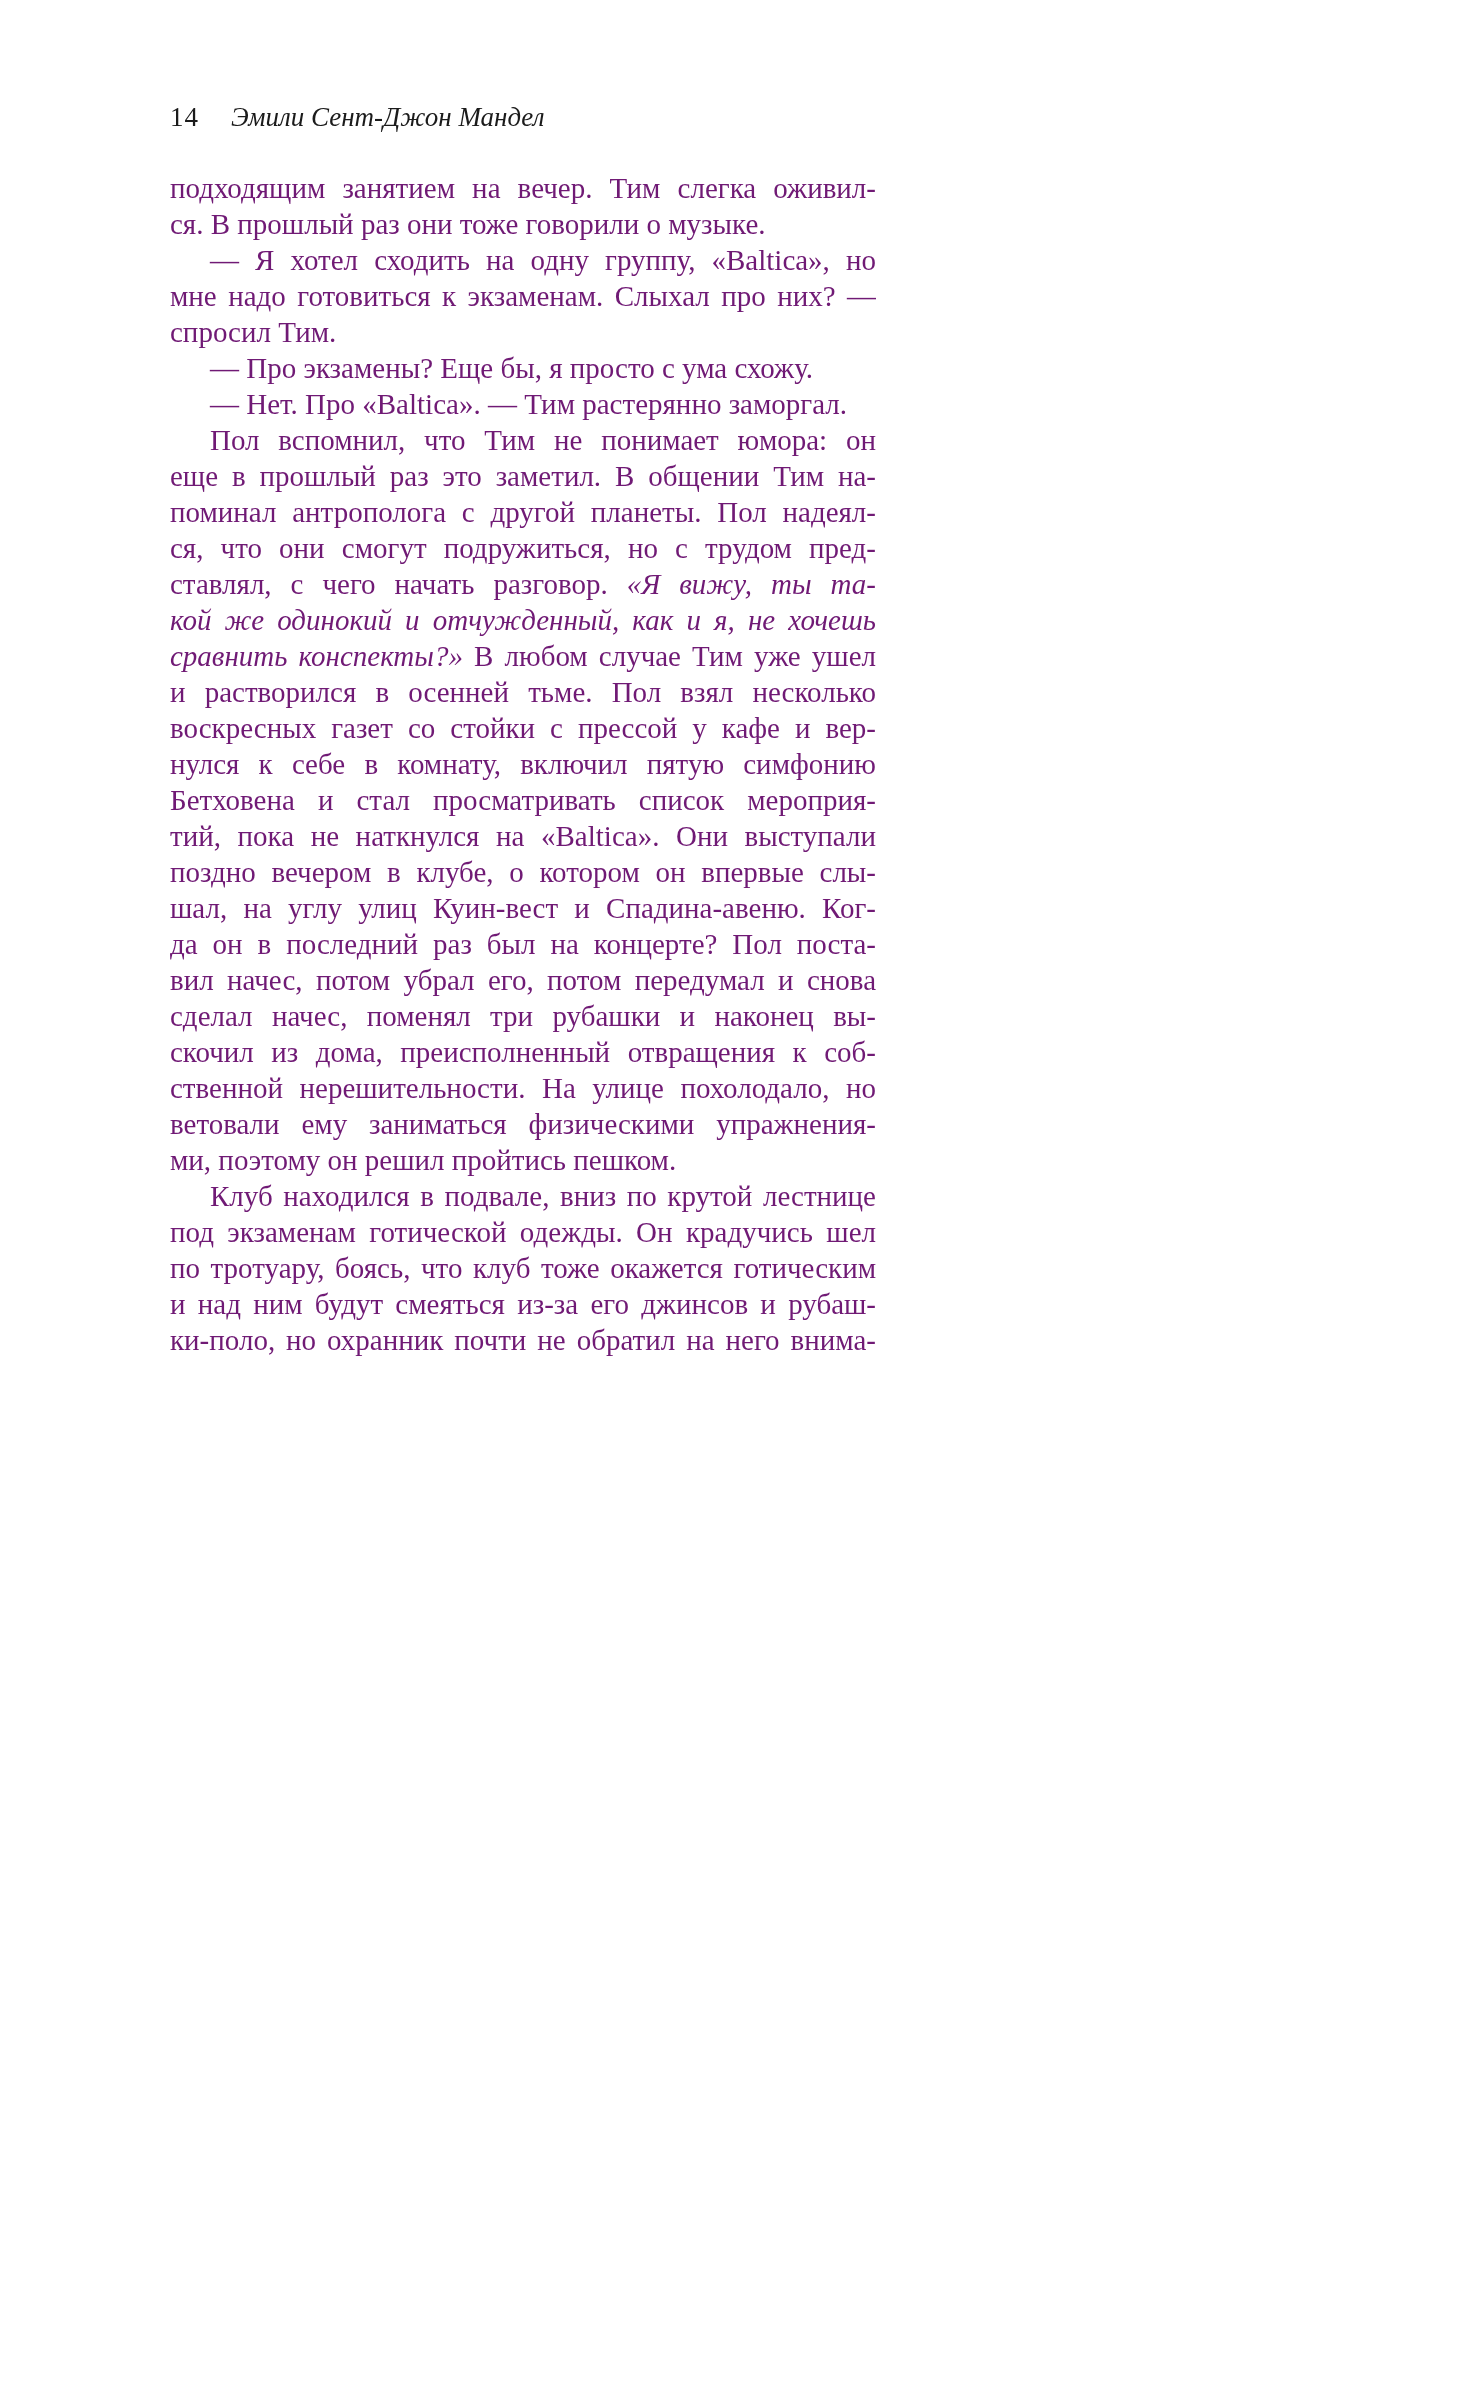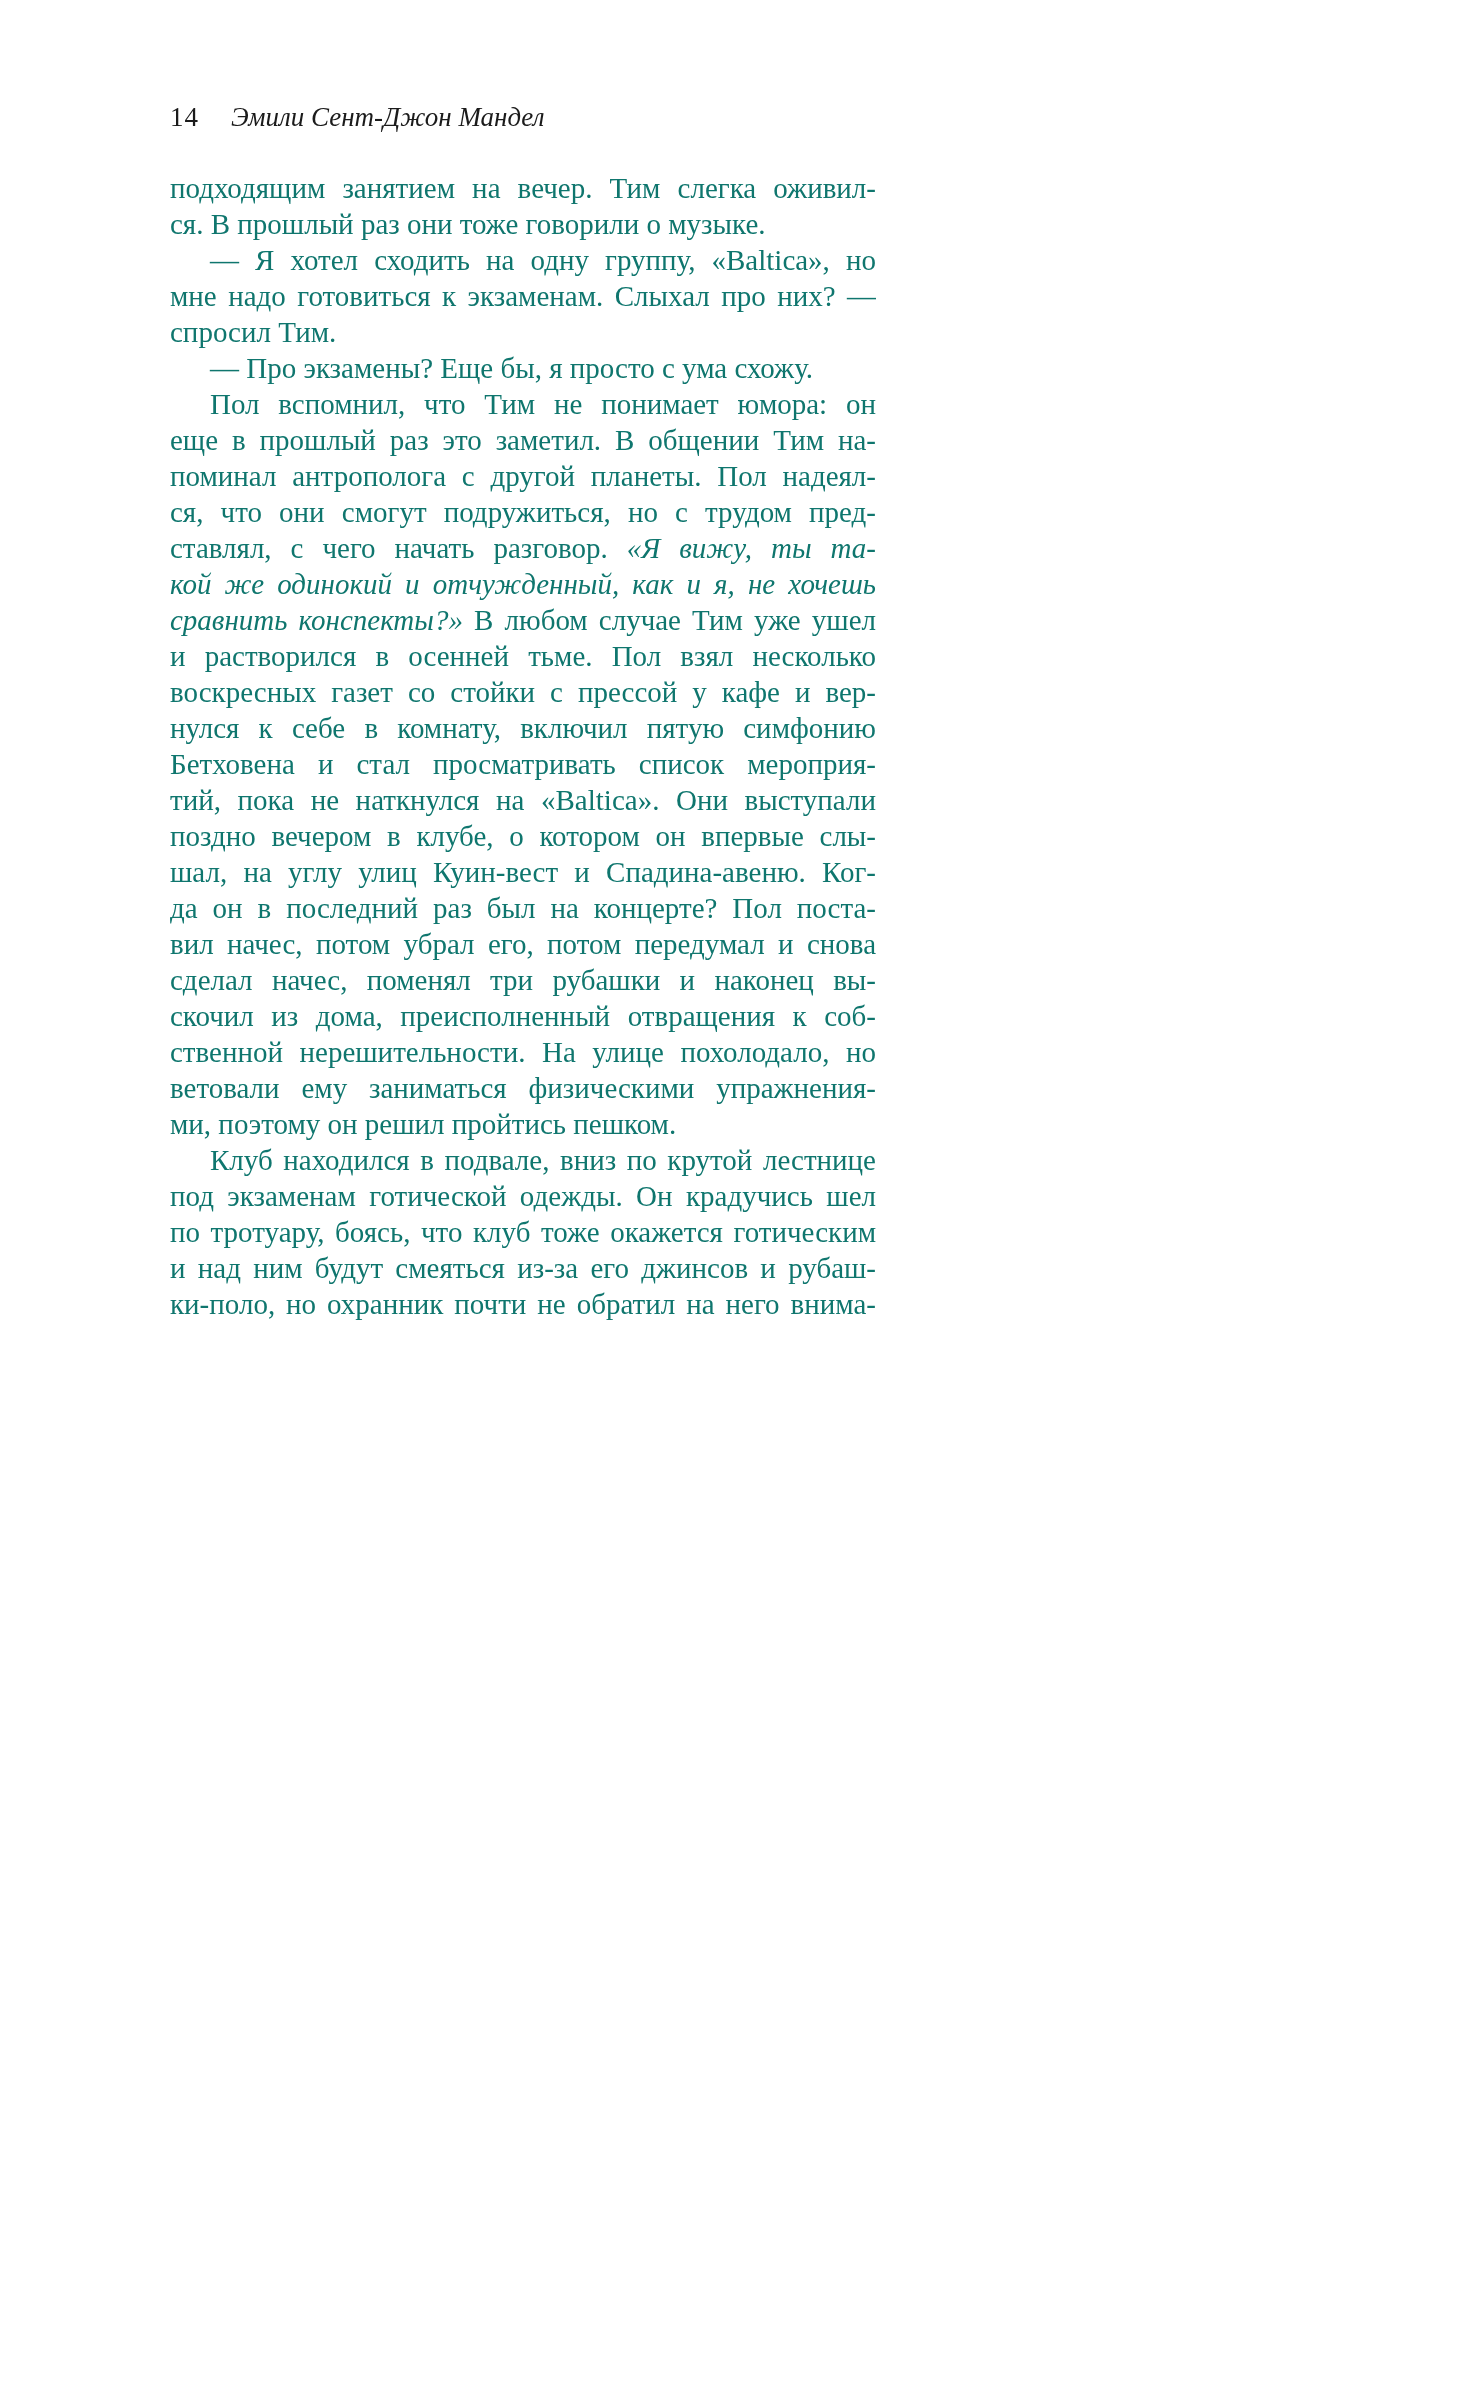--- a/index.html
+++ b/index.html
@@ -32,21 +32,21 @@
     font-style: italic;
     margin-left: 32px;
   }
   .text-block {
     position: absolute;
     left: 170px;
     top: 170px;
     width: 706px;
     font-size: 29px;
     line-height: 36px;
-    color: #0f766e;
+    color: #701a75;
   }
   .para { margin: 0; }
   .line {
     height: 36px;
     overflow: hidden;
     text-align: justify;
     text-align-last: justify;
   }
   .line.end { text-align-last: left; }
   .line.indent { text-indent: 40px; }
@@ -71,20 +71,23 @@
     <div class="para">
       <div class="line indent">— Я хотел сходить на одну группу, «Baltica», но</div>
       <div class="line">мне надо готовиться к экзаменам. Слыхал про них? —</div>
       <div class="line end">спросил Тим.</div>
     </div>
 
     <div class="para">
       <div class="line indent end">— Про экзамены? Еще бы, я просто с ума схожу.</div>
     </div>
 
+    <div class="para">
+      <div class="line indent end">— Нет. Про «Baltica». — Тим растерянно заморгал.</div>
+    </div>
 
     <div class="para">
       <div class="line indent">Пол вспомнил, что Тим не понимает юмора: он</div>
       <div class="line">еще в прошлый раз это заметил. В общении Тим на-</div>
       <div class="line">поминал антрополога с другой планеты. Пол надеял-</div>
       <div class="line">ся, что они смогут подружиться, но с трудом пред-</div>
       <div class="line"><span>ставлял, с чего начать разговор. </span><span class="italic">«Я вижу, ты та-</span></div>
       <div class="line"><span class="italic">кой же одинокий и отчужденный, как и я, не хочешь</span></div>
       <div class="line"><span class="italic">сравнить конспекты?»</span><span> В любом случае Тим уже ушел</span></div>
       <div class="line">и растворился в осенней тьме. Пол взял несколько</div>

